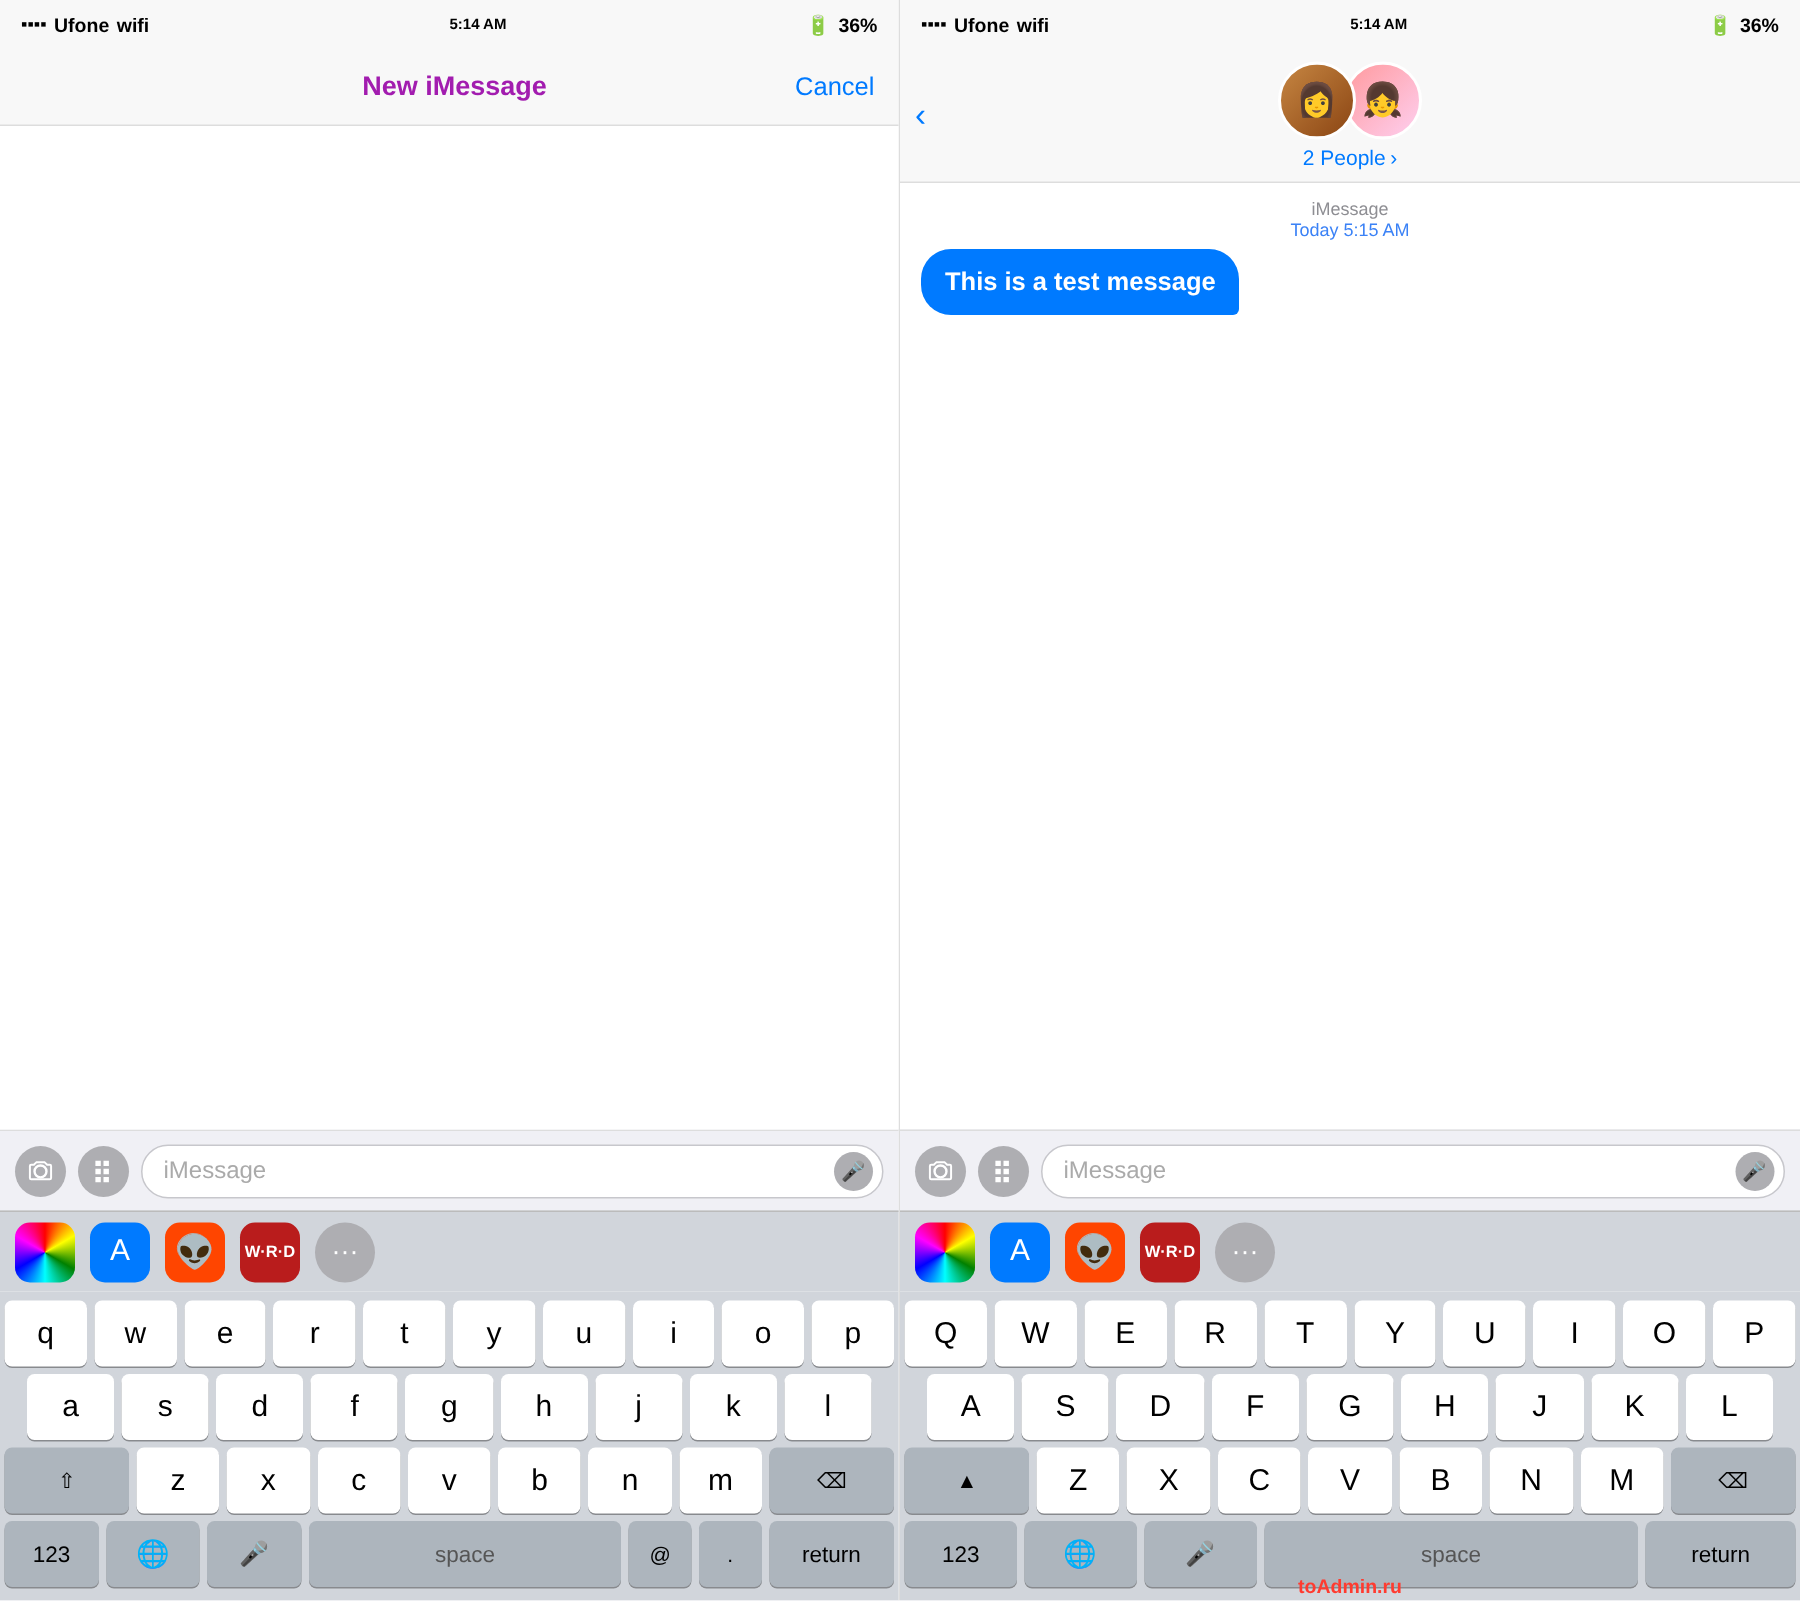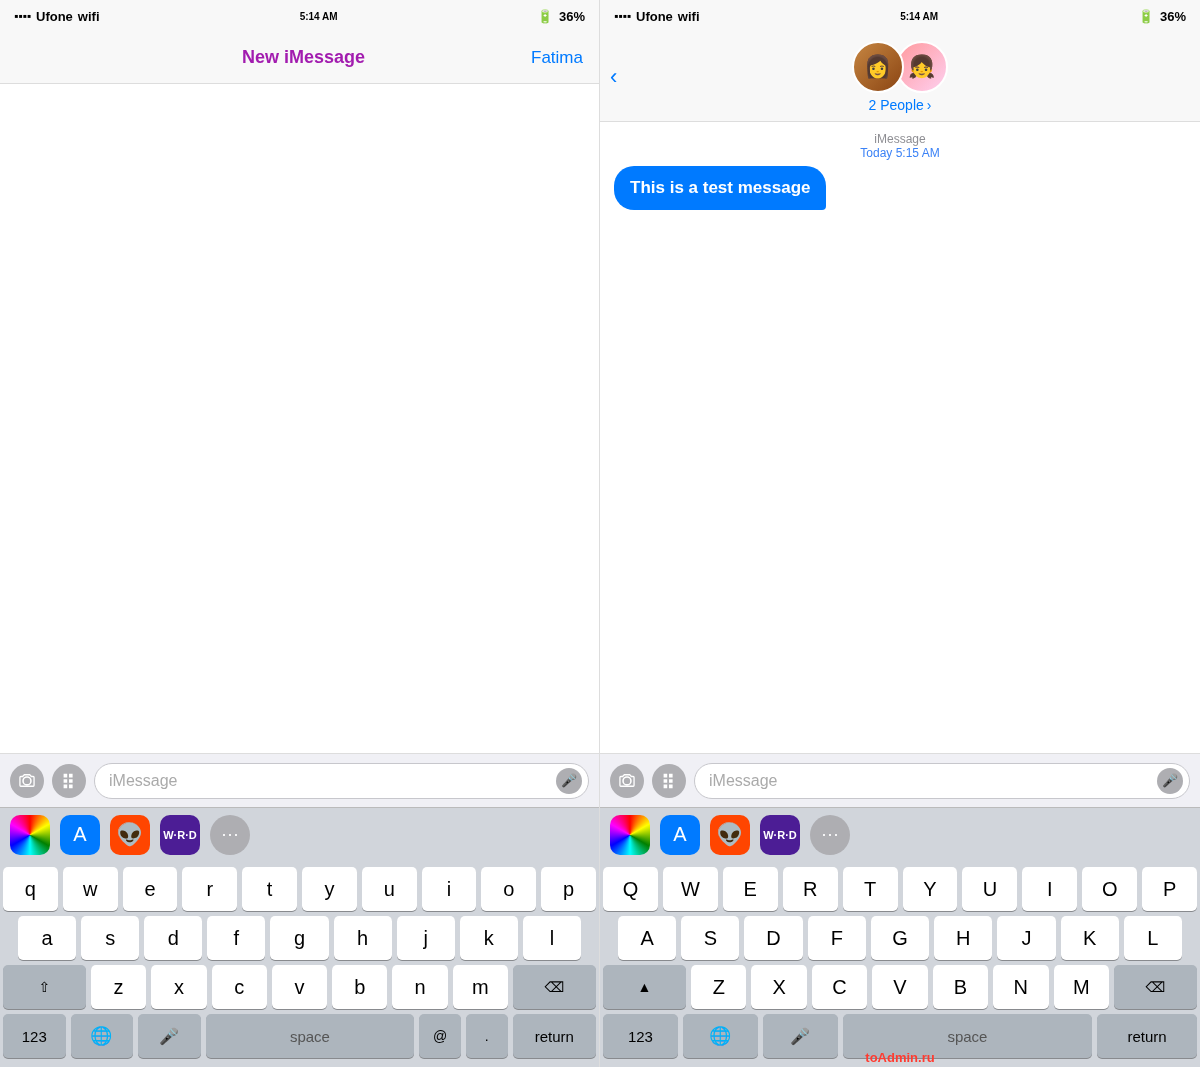--- a/index.html
+++ b/index.html
@@ -174,21 +174,21 @@
       cursor: pointer;
     }
     .app-icon-photos { background: linear-gradient(135deg, #f5a623, #f8e71c, #7ed321, #417505, #0096ff, #7b68ee, #e83e8c); }
     .app-icon-appstore { background: #007AFF; display: flex; align-items: center; justify-content: center; color: #fff; font-size: 20px; border-radius: 10px; }
     .app-icon-reddit {
       background: #ff4500;
       display: flex; align-items: center; justify-content: center;
       color: #fff; font-size: 22px; border-radius: 10px;
     }
     .app-icon-word {
-      background: #4c1d95;
+      background: #b91c1c;
       display: flex; align-items: center; justify-content: center;
       color: #fff; font-size: 11px; font-weight: 700; border-radius: 10px;
     }
     .app-icon-more {
       width: 40px; height: 40px;
       background: #aeaeb2;
       border-radius: 50%;
       display: flex; align-items: center; justify-content: center;
       color: #fff; font-size: 18px; cursor: pointer;
     }
@@ -408,21 +408,21 @@
     <div class="status-center">5:14 AM</div>
     <div class="status-right">
       <span>🔋</span>
       <span>36%</span>
     </div>
   </div>
 
   <div class="nav-bar">
     <div style="width:60px"></div>
     <div class="nav-title">New iMessage</div>
-    <div class="nav-cancel">Fatima</div>
+    <div class="nav-cancel">Cancel</div>
   </div>
 
 
   <div class="message-area"></div>
 
   <div class="input-bar">
     <div class="input-camera-btn">
       <svg width="18" height="15" viewBox="0 0 20 17" fill="none">
           <circle cx="10" cy="9" r="4.5" stroke="#fff" stroke-width="1.8"></circle>
           <path d="M7 2h6l2 2h2a1 1 0 011 1v9a1 1 0 01-1 1H3a1 1 0 01-1-1V5a1 1 0 011-1h2L7 2z" stroke="#fff" stroke-width="1.5" fill="none"></path>

